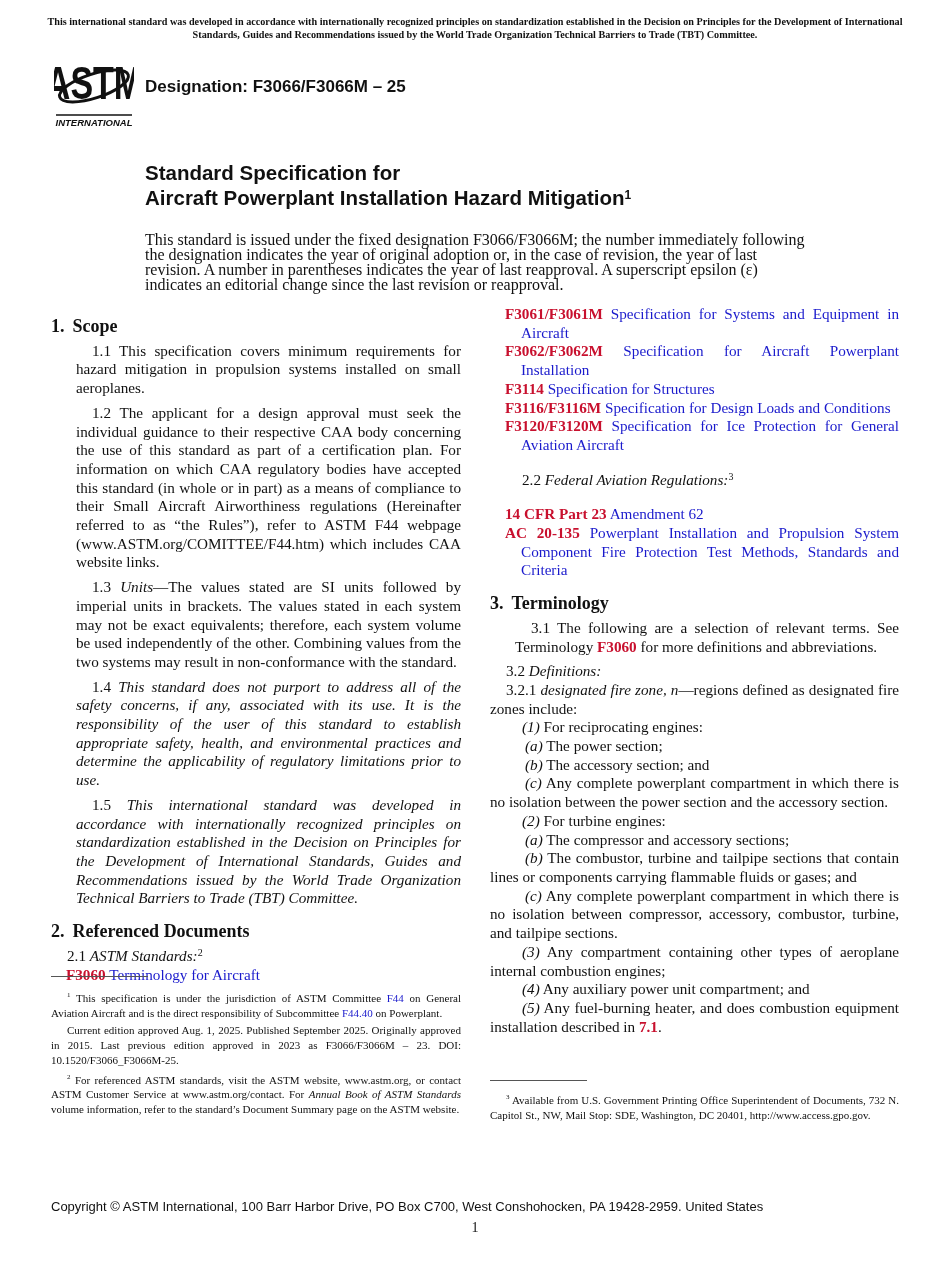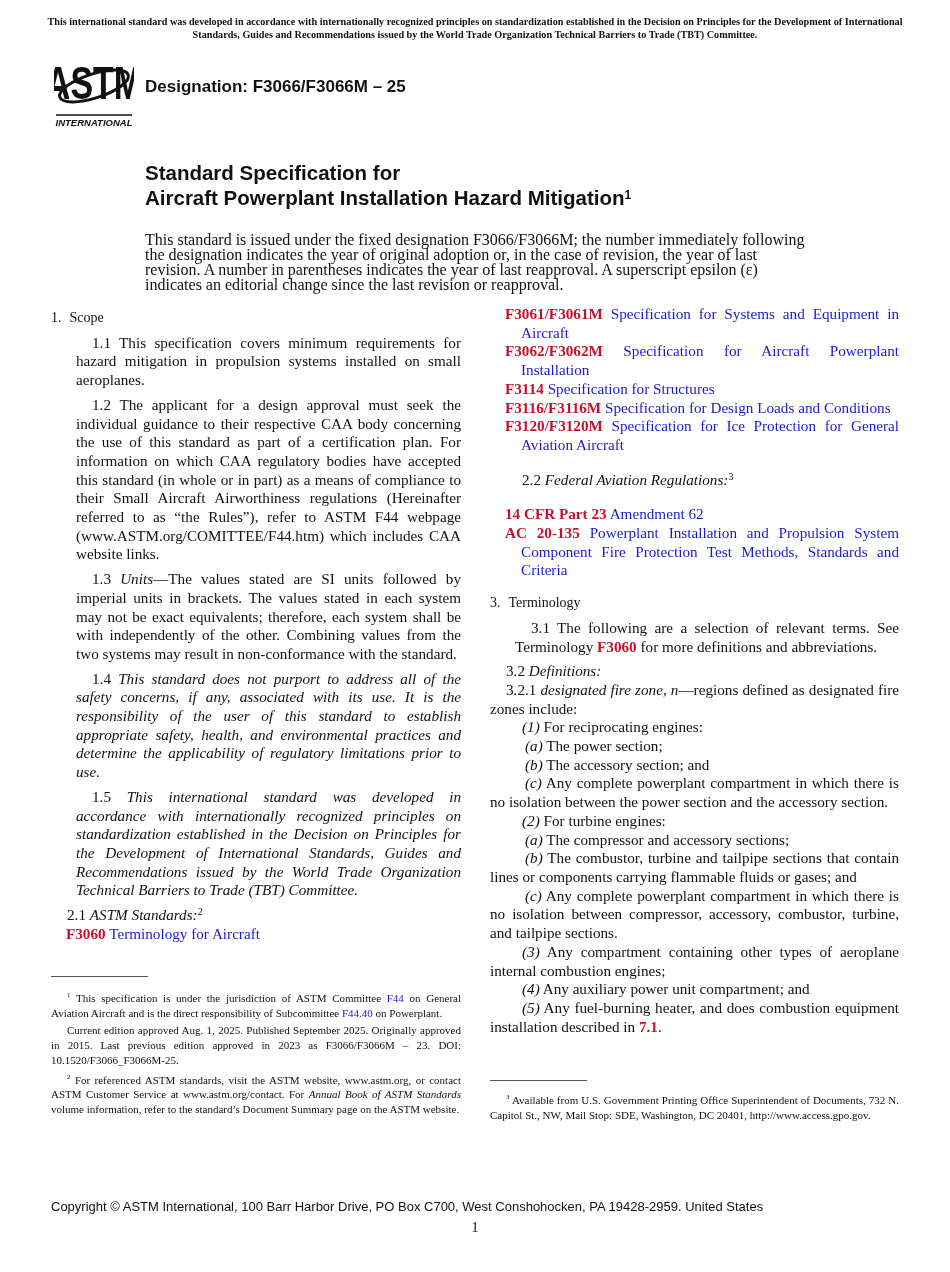--- a/index.html
+++ b/index.html
@@ -7,21 +7,21 @@
   .abs { position: absolute; }
   .notice { left: 40px; top: 15px; width: 870px; text-align: center; font-family: "Liberation Serif", serif; font-weight: bold; font-size: 10.2px; line-height: 13px; }
   .logo { left: 54px; top: 56px; width: 80px; height: 74px; }
   .designation { left: 145px; top: 77px; font-family: "Liberation Sans", sans-serif; font-weight: bold; font-size: 17px; }
   .title { left: 145px; top: 160px; font-family: "Liberation Sans", sans-serif; font-weight: bold; font-size: 20.5px; line-height: 25px; }
   .title sup { font-size: 12px; vertical-align: top; position: relative; top: -2px; }
   .issued { left: 145px; top: 232px; width: 665px; font-size: 16px; line-height: 15px; }
   .col { font-size: 15.2px; line-height: 18.7px; text-align: justify; }
   .colL { left: 51px; top: 305px; width: 410px; }
   .colR { left: 490px; top: 305px; width: 409px; }
-  .h { font-weight: normal; font-size: 14px; margin: 4px 0 6px 0; }
+  .h { font-weight: bold; font-size: 18px; margin: 12px 0 6px 0; }
   .h .num { margin-right: 8px; }
   p { margin: 0 0 6px 0; }
   .ind { text-indent: 16px; margin-left: 25px; }
   .it { font-style: italic; }
   .red { color: #c8102e; font-weight: bold; }
   .blue { color: #1a1acc; }
   .ref { padding-left: 31px; text-indent: -16px; margin: 0; text-align: justify; }
   .ref1 { padding-left: 16px; margin: 0; }
   .sub1 { text-indent: 32px; margin: 0; }
   .sub2 { text-indent: 35px; margin: 0; }
@@ -54,24 +54,25 @@
   <div>Standard Specification for</div>
   <div><span>Aircraft Powerplant Installation Hazard Mitigation</span><sup>1</sup></div>
 </div>
 
 <div class="abs issued">This standard is issued under the fixed designation F3066/F3066M; the number immediately following the designation indicates the year of original adoption or, in the case of revision, the year of last revision. A number in parentheses indicates the year of last reapproval. A superscript epsilon (ε) indicates an editorial change since the last revision or reapproval.</div>
 
 <div class="abs col colL">
   <div class="h"><span class="num">1.</span><span>Scope</span></div>
   <p class="ind">1.1 This specification covers minimum requirements for hazard mitigation in propulsion systems installed on small aeroplanes.</p>
   <p class="ind">1.2 The applicant for a design approval must seek the individual guidance to their respective CAA body concerning the use of this standard as part of a certification plan. For information on which CAA regulatory bodies have accepted this standard (in whole or in part) as a means of compliance to their Small Aircraft Airworthiness regulations (Hereinafter referred to as “the Rules”), refer to ASTM F44 webpage (www.ASTM.org/COMITTEE/F44.htm) which includes CAA website links.</p>
-  <p class="ind"><span>1.3 </span><span class="it">Units</span><span>—The values stated are SI units followed by imperial units in brackets. The values stated in each system may not be exact equivalents; therefore, each system shall be with independently of the other. Combining values from the two systems may result in non-conformance with the standard.</span></p>
+  <p class="ind"><span>1.3 </span><span class="it">Units</span><span>—The values stated are SI units followed by imperial units in brackets. The values stated in each system may not be exact equivalents; therefore, each system volume be used independently of the other. Combining values from the two systems may result in non-conformance with the standard.</span></p>
   <p class="ind"><span>1.4 </span><span class="it">This standard does not purport to address all of the safety concerns, if any, associated with its use. It is the responsibility of the user of this standard to establish appropriate safety, health, and environmental practices and determine the applicability of regulatory limitations prior to use.</span></p>
   <p class="ind"><span>1.5 </span><span class="it">This international standard was developed in accordance with internationally recognized principles on standardization established in the Decision on Principles for the Development of International Standards, Guides and Recommendations issued by the World Trade Organization Technical Barriers to Trade (TBT) Committee.</span></p>
 
+  <div class="h" style="margin-top:14px"><span class="num">2.</span><span>Referenced Documents</span></div>
   <p class="ref1" style="margin:0"><span>2.1 </span><span class="it">ASTM Standards:</span><sup class="s">2</sup></p>
   <p class="ref"><span class="red">F3060</span> <span class="blue">Terminology for Aircraft</span></p>
 </div>
 
 <div class="abs fnrule" style="left:51px; top:976px;"></div>
 <div class="abs fn" style="left:51px; top:988px; width:410px;">
   <p class="ind"><sup>1</sup><span> This specification is under the jurisdiction of ASTM Committee </span><span class="blue">F44</span><span> on General Aviation Aircraft and is the direct responsibility of Subcommittee </span><span class="blue">F44.40</span><span> on Powerplant.</span></p>
   <p class="ind">Current edition approved Aug. 1, 2025. Published September 2025. Originally approved in 2015. Last previous edition approved in 2023 as F3066/F3066M – 23. DOI: 10.1520/F3066_F3066M-25.</p>
   <p class="ind"><sup>2</sup><span> For referenced ASTM standards, visit the ASTM website, www.astm.org, or contact ASTM Customer Service at www.astm.org/contact. For </span><span class="it">Annual Book of ASTM Standards</span><span> volume information, refer to the standard’s Document Summary page on the ASTM website.</span></p>
 </div>

